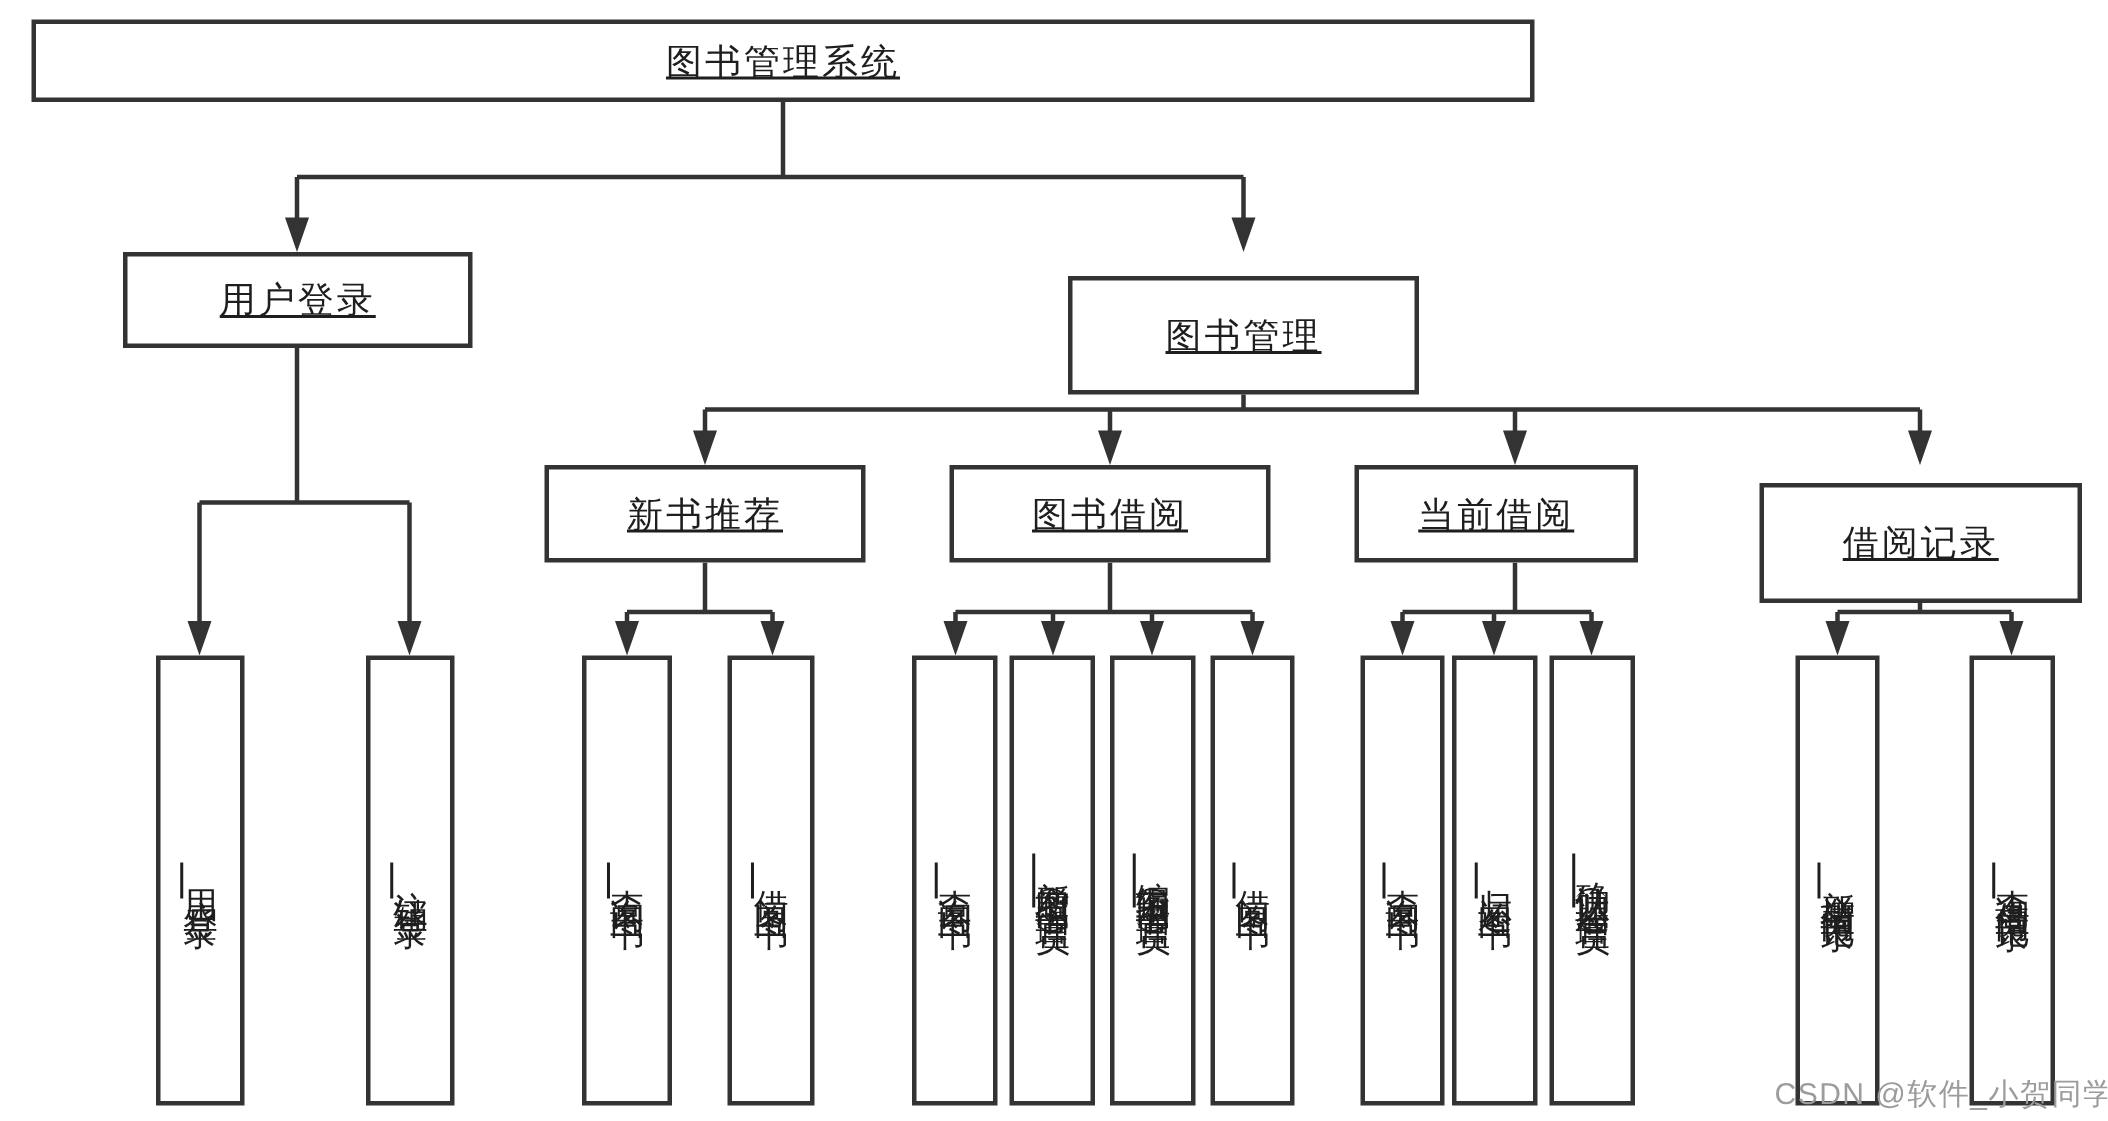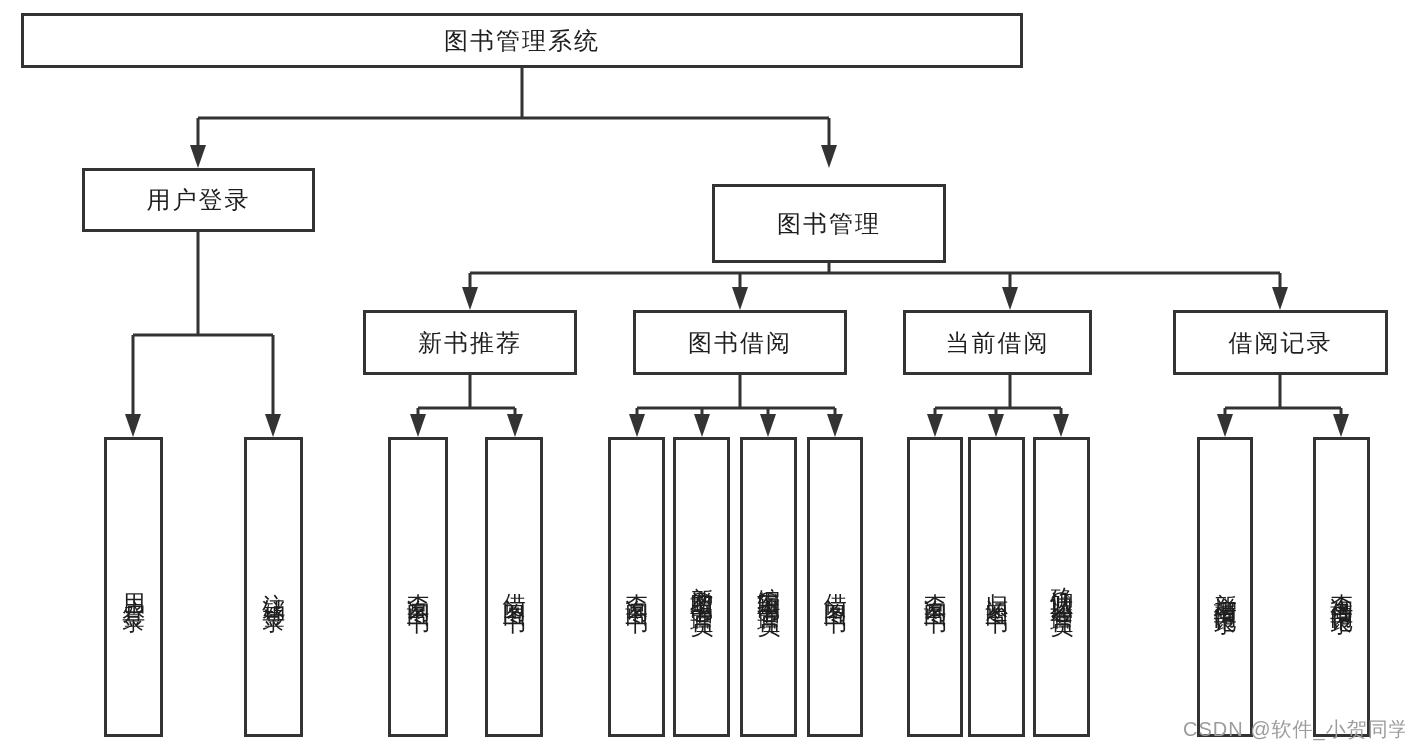--- a/index.html
+++ b/index.html
@@ -4,21 +4,21 @@
 <style>
   html,body{margin:0;padding:0;background:#fff;}
   #stage{
     position:relative;width:1405px;height:747px;background:#ffffff;
     font-family:"Liberation Sans", sans-serif;overflow:hidden;
   }
   #wires{position:absolute;left:0;top:0;z-index:1;}
   .hbox,.vbox{
     position:absolute;box-sizing:border-box;background:#ffffff;
     border:3px solid #333333;color:#1e1e1e;z-index:2;
-    display:flex;align-items:center;justify-content:center;
+    display:flex;align-items:center;justify-content:center;text-decoration:underline;
   }
   .hbox{font-size:24px;letter-spacing:2px;white-space:nowrap;}
   .vbox{
     writing-mode:vertical-rl;text-orientation:mixed;
     font-size:23px;letter-spacing:6px;line-height:1.1;
   }
   .vbox.long{letter-spacing:4px;}
   #watermark{
     position:absolute;left:1183px;top:716px;z-index:5;
     color:#9c9c9c;font-size:20px;letter-spacing:1px;white-space:nowrap;
@@ -63,21 +63,21 @@
   </svg>
 
   <div class="hbox" style="left:21px;top:13px;width:1002px;height:55px;">图书管理系统</div>
 
   <div class="hbox" style="left:82px;top:168px;width:233px;height:64px;">用户登录</div>
   <div class="hbox" style="left:712px;top:184px;width:234px;height:79px;">图书管理</div>
 
   <div class="hbox" style="left:363px;top:310px;width:214px;height:65px;">新书推荐</div>
   <div class="hbox" style="left:633px;top:310px;width:214px;height:65px;">图书借阅</div>
   <div class="hbox" style="left:903px;top:310px;width:189px;height:65px;">当前借阅</div>
-  <div class="hbox" style="left:1173px;top:310px;width:215px;height:65px;">借阅记录</div>
+  <div class="hbox" style="left:1173px;top:322px;width:215px;height:80px;">借阅记录</div>
 
   <div class="vbox" style="left:104px;top:437px;width:59px;height:300px;">用户登录</div>
   <div class="vbox" style="left:244px;top:437px;width:59px;height:300px;">注销登录</div>
 
   <div class="vbox" style="left:388px;top:437px;width:60px;height:300px;">查询图书</div>
   <div class="vbox" style="left:485px;top:437px;width:58px;height:300px;">借阅图书</div>
 
   <div class="vbox" style="left:608px;top:437px;width:57px;height:300px;">查询图书</div>
   <div class="vbox long" style="left:673px;top:437px;width:57px;height:300px;">新增图书（管理员）</div>
   <div class="vbox long" style="left:740px;top:437px;width:57px;height:300px;">编辑图书（管理员）</div>

